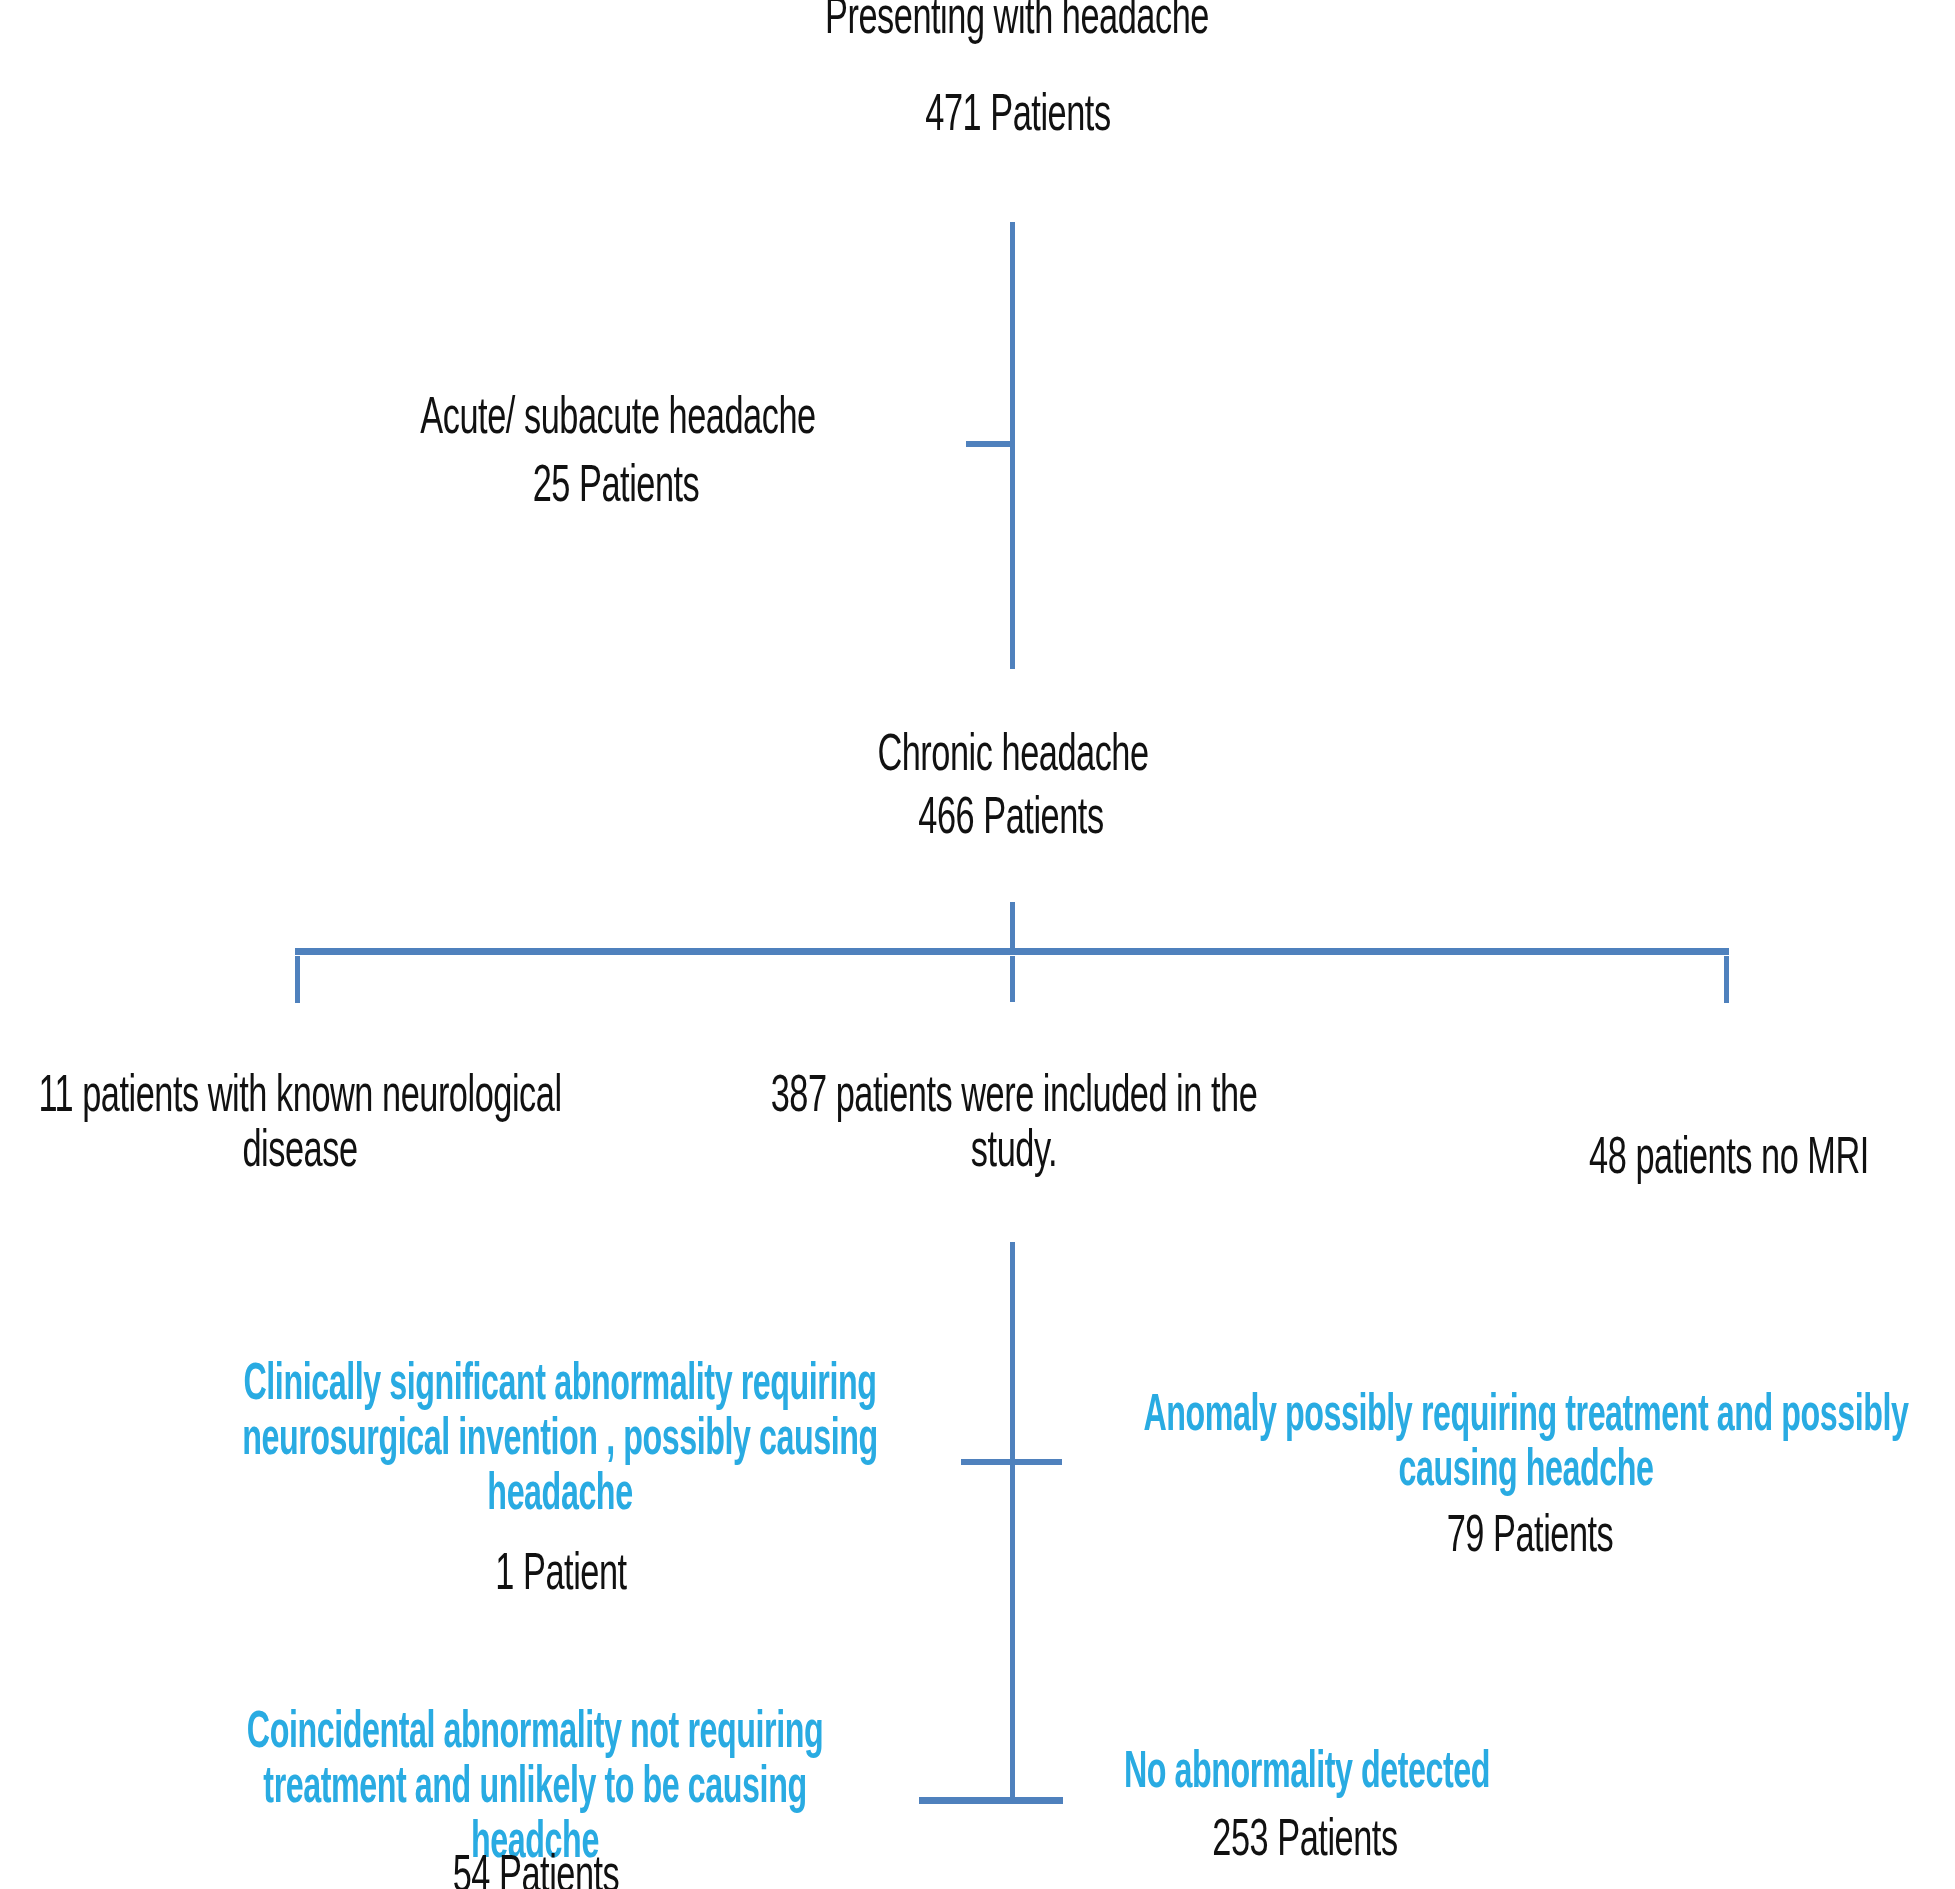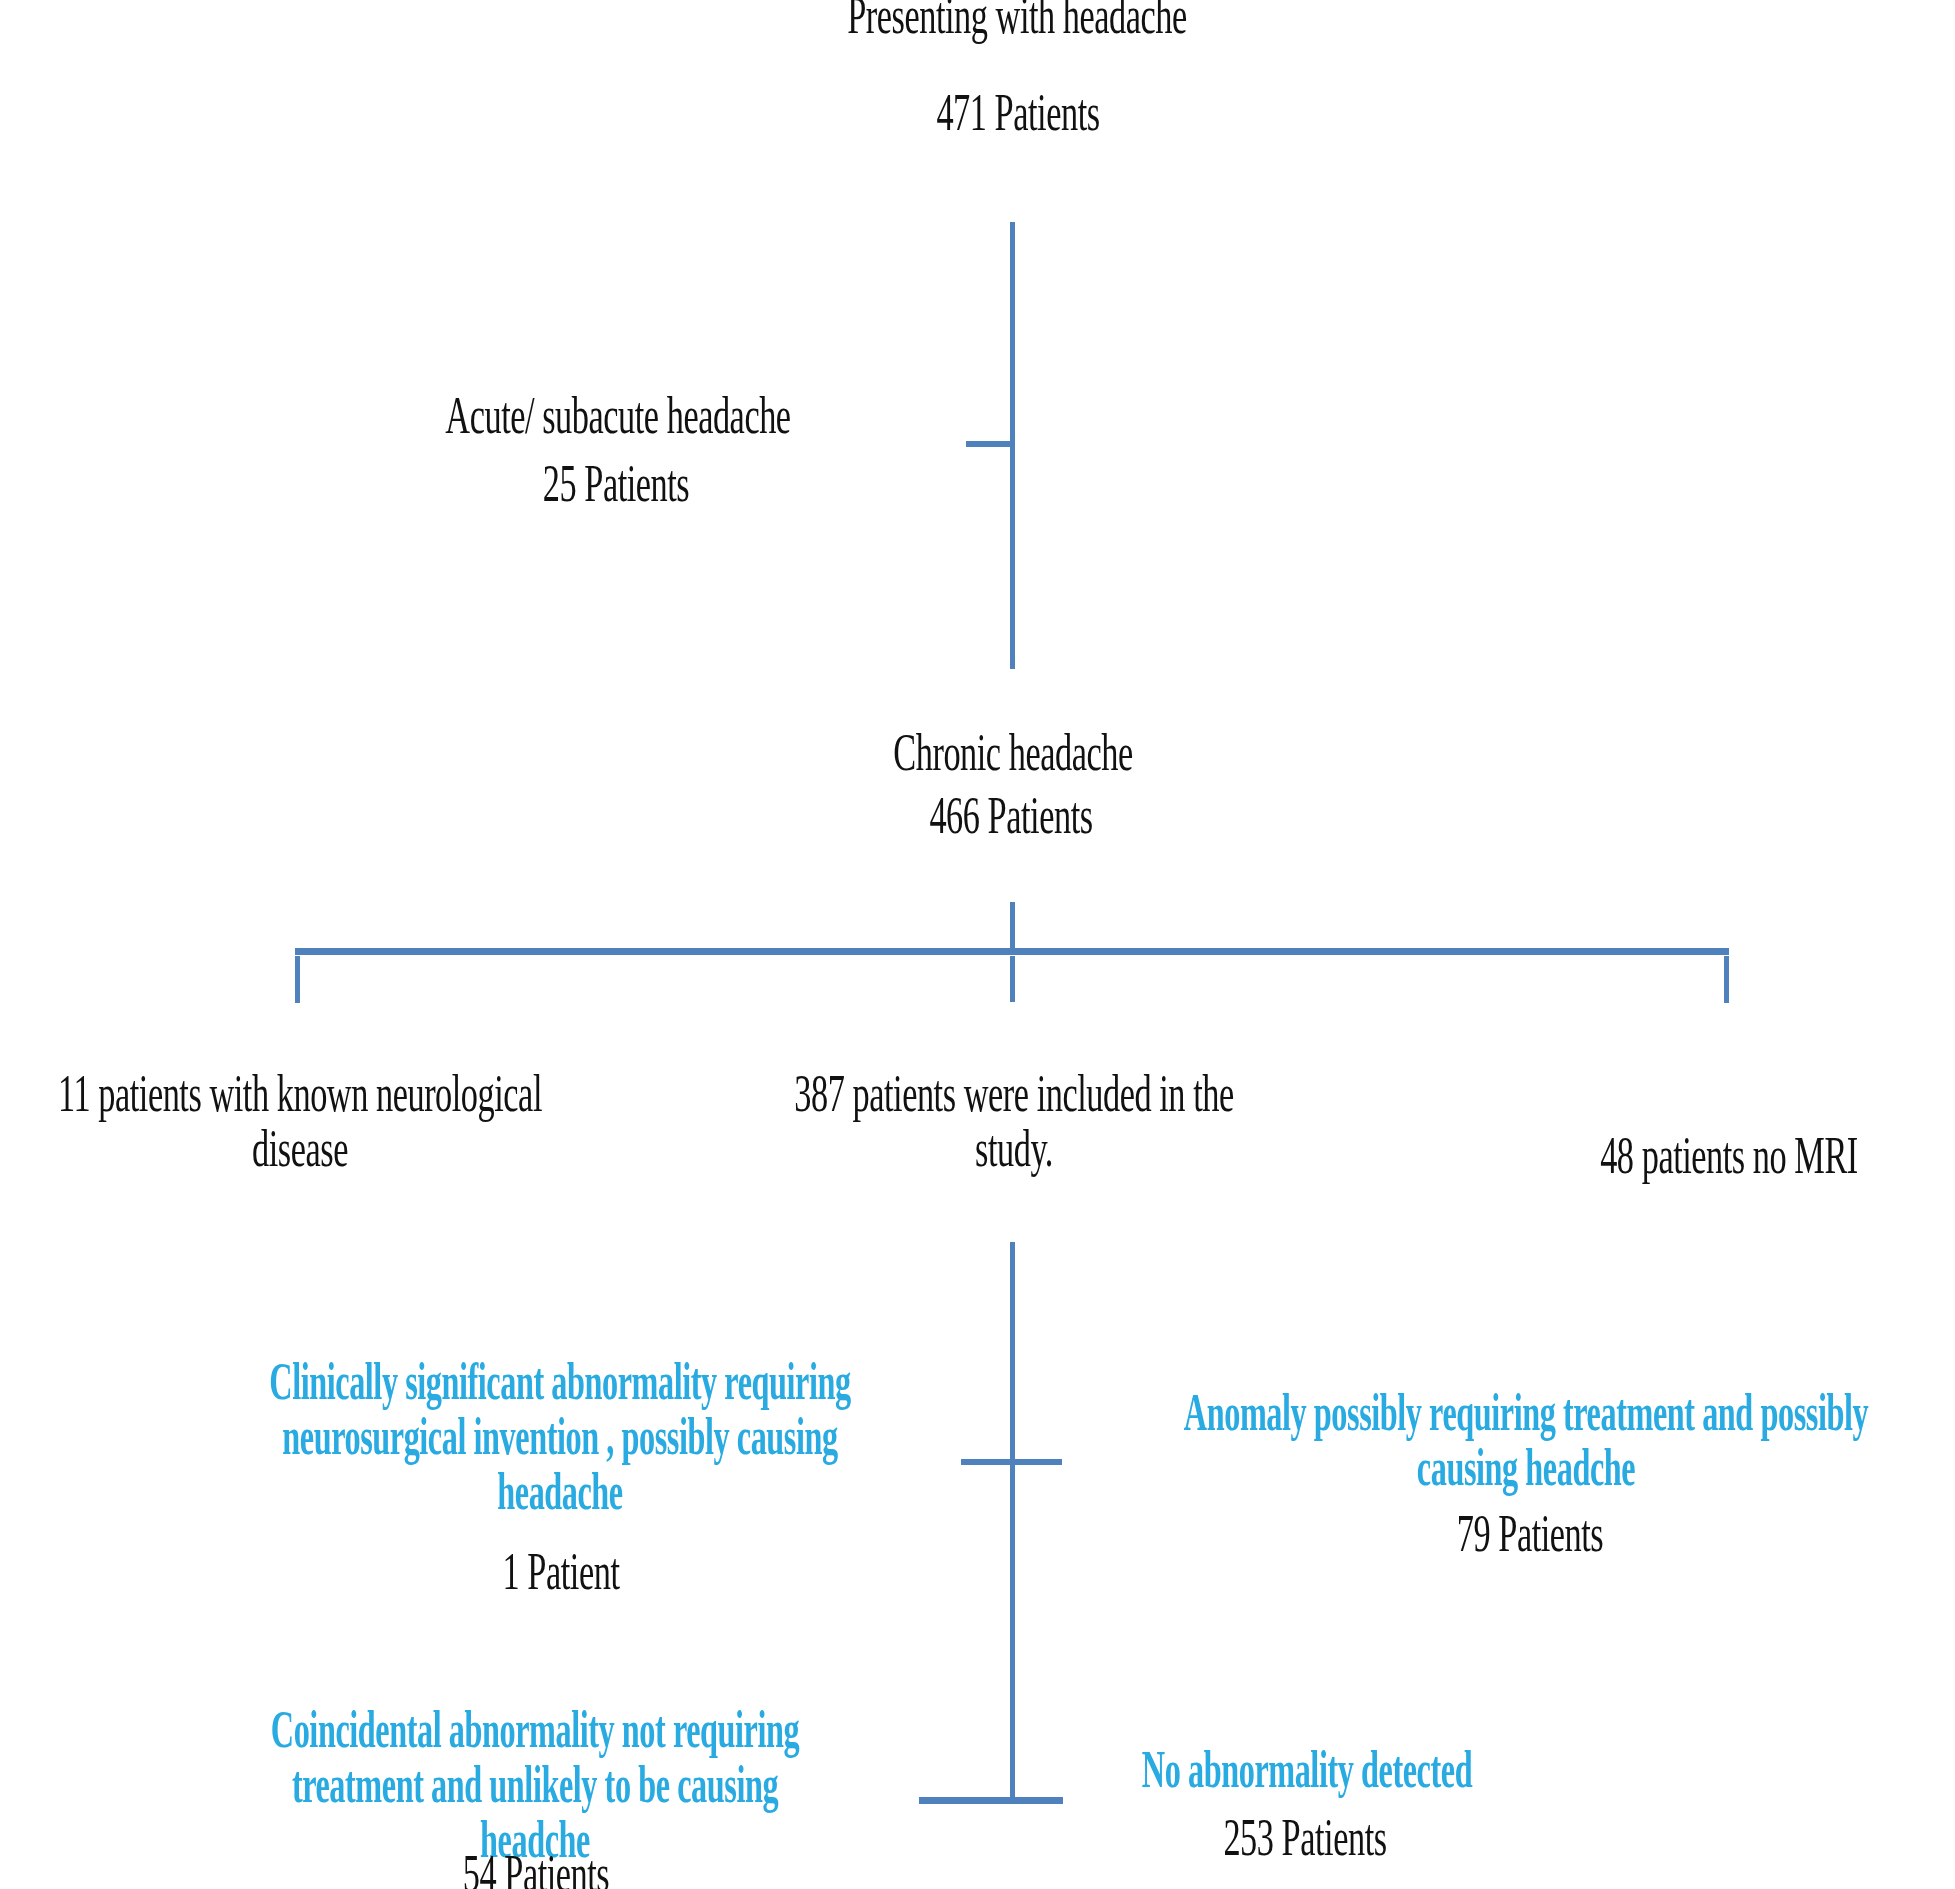--- a/index.html
+++ b/index.html
@@ -2,21 +2,21 @@
 <html style="--connector: #4f81bd; --highlight: #29abe2; --text: #111111;font-size:10.4px"><head>
 <meta charset="utf-8">
 <style>
   html,body{margin:0;padding:0;background:#fff;}
   .canvas{
     position:relative;
     width:1955px;
     height:1890px;
     background:#fff;
     overflow:hidden;
-    font-family:Liberation Serif, serif;
+    font-family:Liberation Sans, sans-serif;
   }
   
   .line{
     position:absolute;
     background:var(--connector,#4f81bd);
   }
   
   .txt{
     position:absolute;
     font-size:52px;

